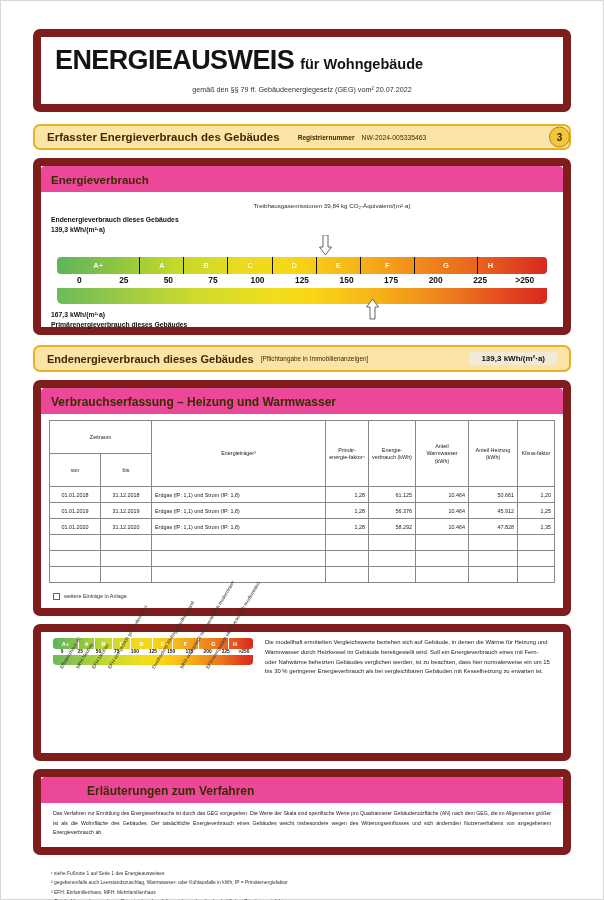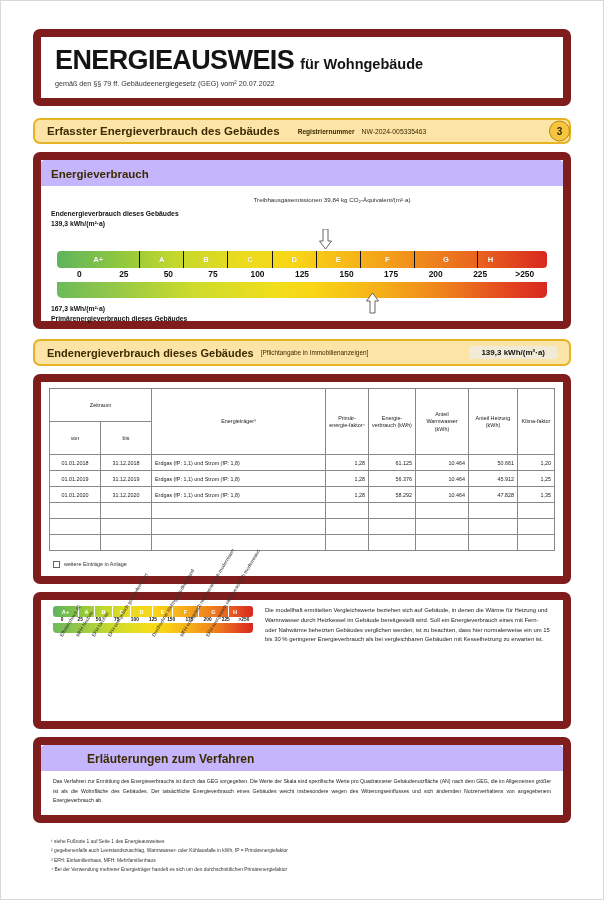--- a/index.html
+++ b/index.html
@@ -20,42 +20,42 @@
   }
 
   
   .panel{
     border:8px solid #7f1d1d;
     border-radius:7px;
     background:#ffffff;
     box-sizing:border-box;
   }
   .panel-head{
-    background:#c4b5fd;
+    background:#ec4899;
     border-radius:4px 4px 0 0;
     padding:4px 10px;
     font-weight:bold;
     color:#4a3000;
   }
 
   
   .titlebox{
     margin:14px 18px 0 18px;
     padding:8px 14px 10px 14px;
   }
   .title-main{
     font-size:27px;font-weight:bold;letter-spacing:-0.6px;
     color:#141414;display:inline;
   }
   .title-sub{
     font-size:14.5px;font-weight:bold;color:#141414;
     display:inline;margin-left:6px;
   }
   .title-law{
-    font-size:7.2px;color:#333;margin-top:3px;
+    font-size:7.2px;color:#333;margin-top:9px;text-align:center;
   }
 
   
   .goldbar{
     margin:12px 18px 0 18px;
     background:#fbe4a6;
     border:2px solid #e6b325;
     border-radius:7px;
     padding:5px 12px;
     display:flex;align-items:center;
@@ -295,20 +295,23 @@
     </div>
   </div>
 
   <div class="endbar">
     <span class="e-t">Endenergieverbrauch dieses Gebäudes</span>
     <span class="e-n">[Pflichtangabe in Immobilienanzeigen]</span>
     <span class="e-v">139,3 kWh/(m²·a)</span>
   </div>
 
   <div class="panel sec">
+    <div class="panel-head">
+      <span class="sec-title" style="padding:0;font-size:12px;">Verbrauchserfassung – Heizung und Warmwasser</span>
+    </div>
     <div style="padding:3px 8px 8px 8px;">
       <table class="vtab">
         <thead>
           <tr>
             <th colspan="2" class="th-zeitraum" style="border-bottom:0.8px solid #888;">Zeitraum</th>
             <th rowspan="2">Energieträger³</th>
             <th rowspan="2" style="width:36px;">Primär-energie-faktor⁴</th>
             <th rowspan="2" style="width:40px;">Energie-verbrauch (kWh)</th>
             <th rowspan="2" style="width:46px;">Anteil Warmwasser (kWh)</th>
             <th rowspan="2" style="width:42px;">Anteil Heizung (kWh)</th>

